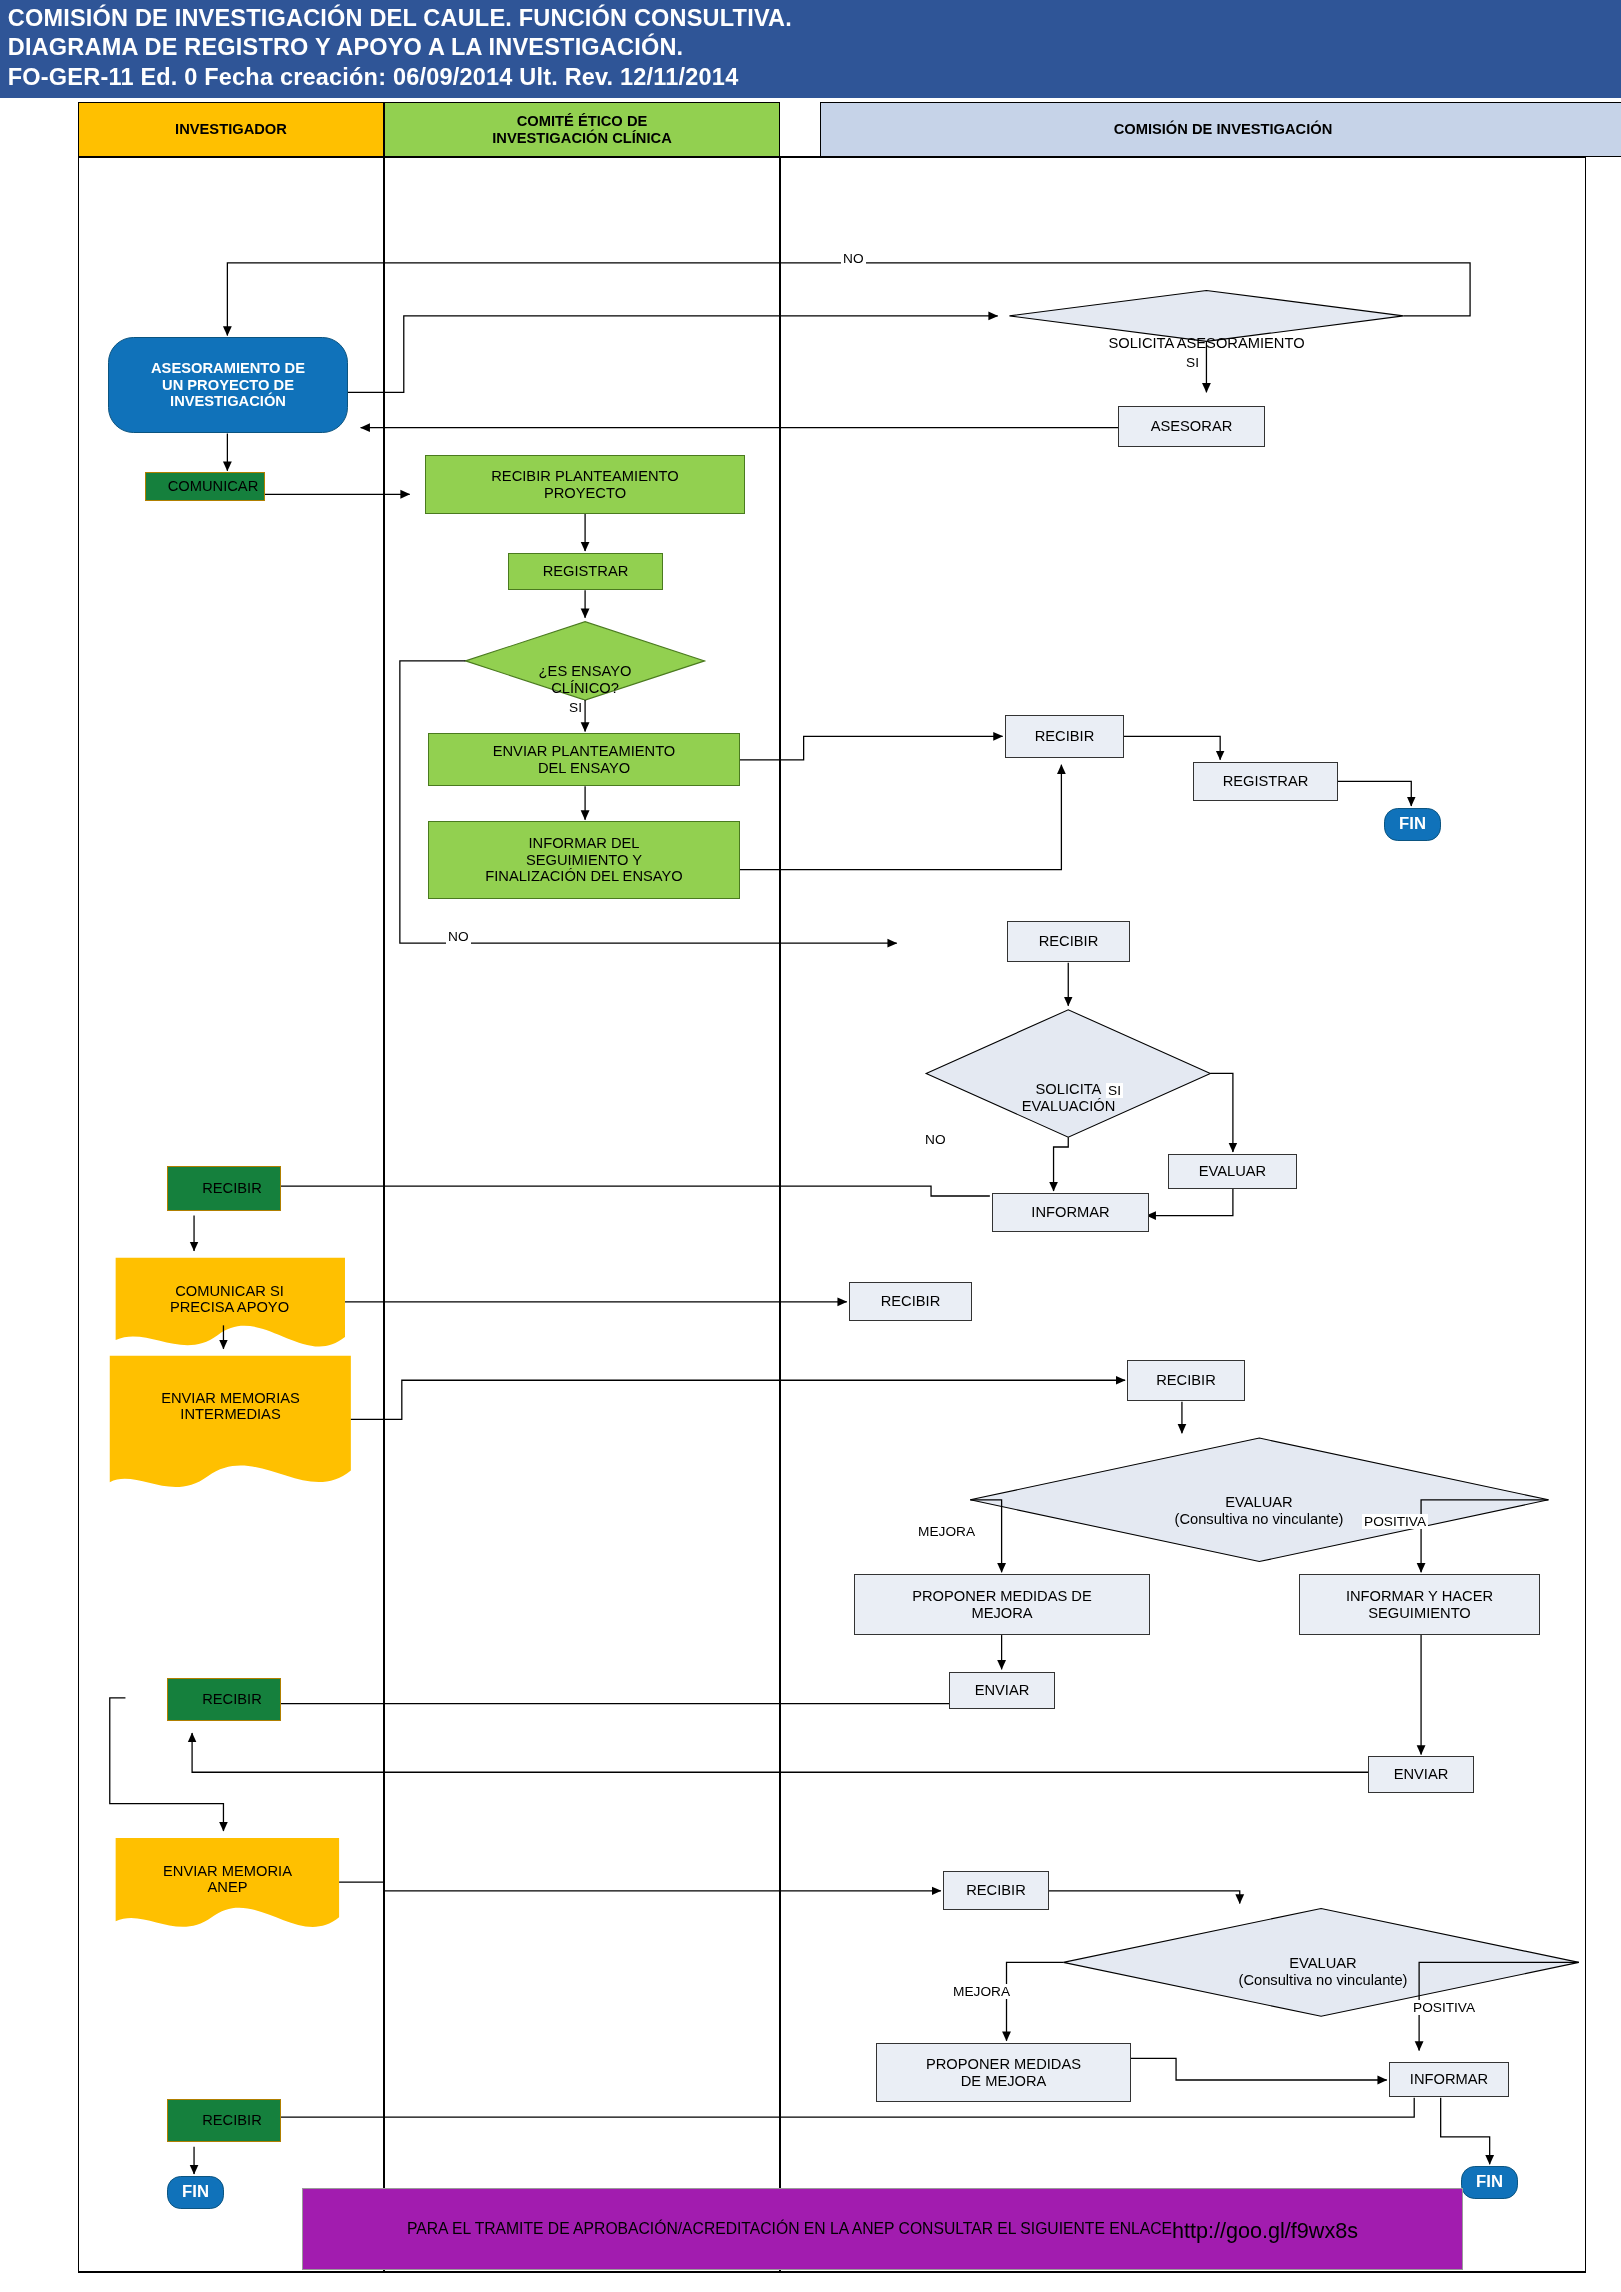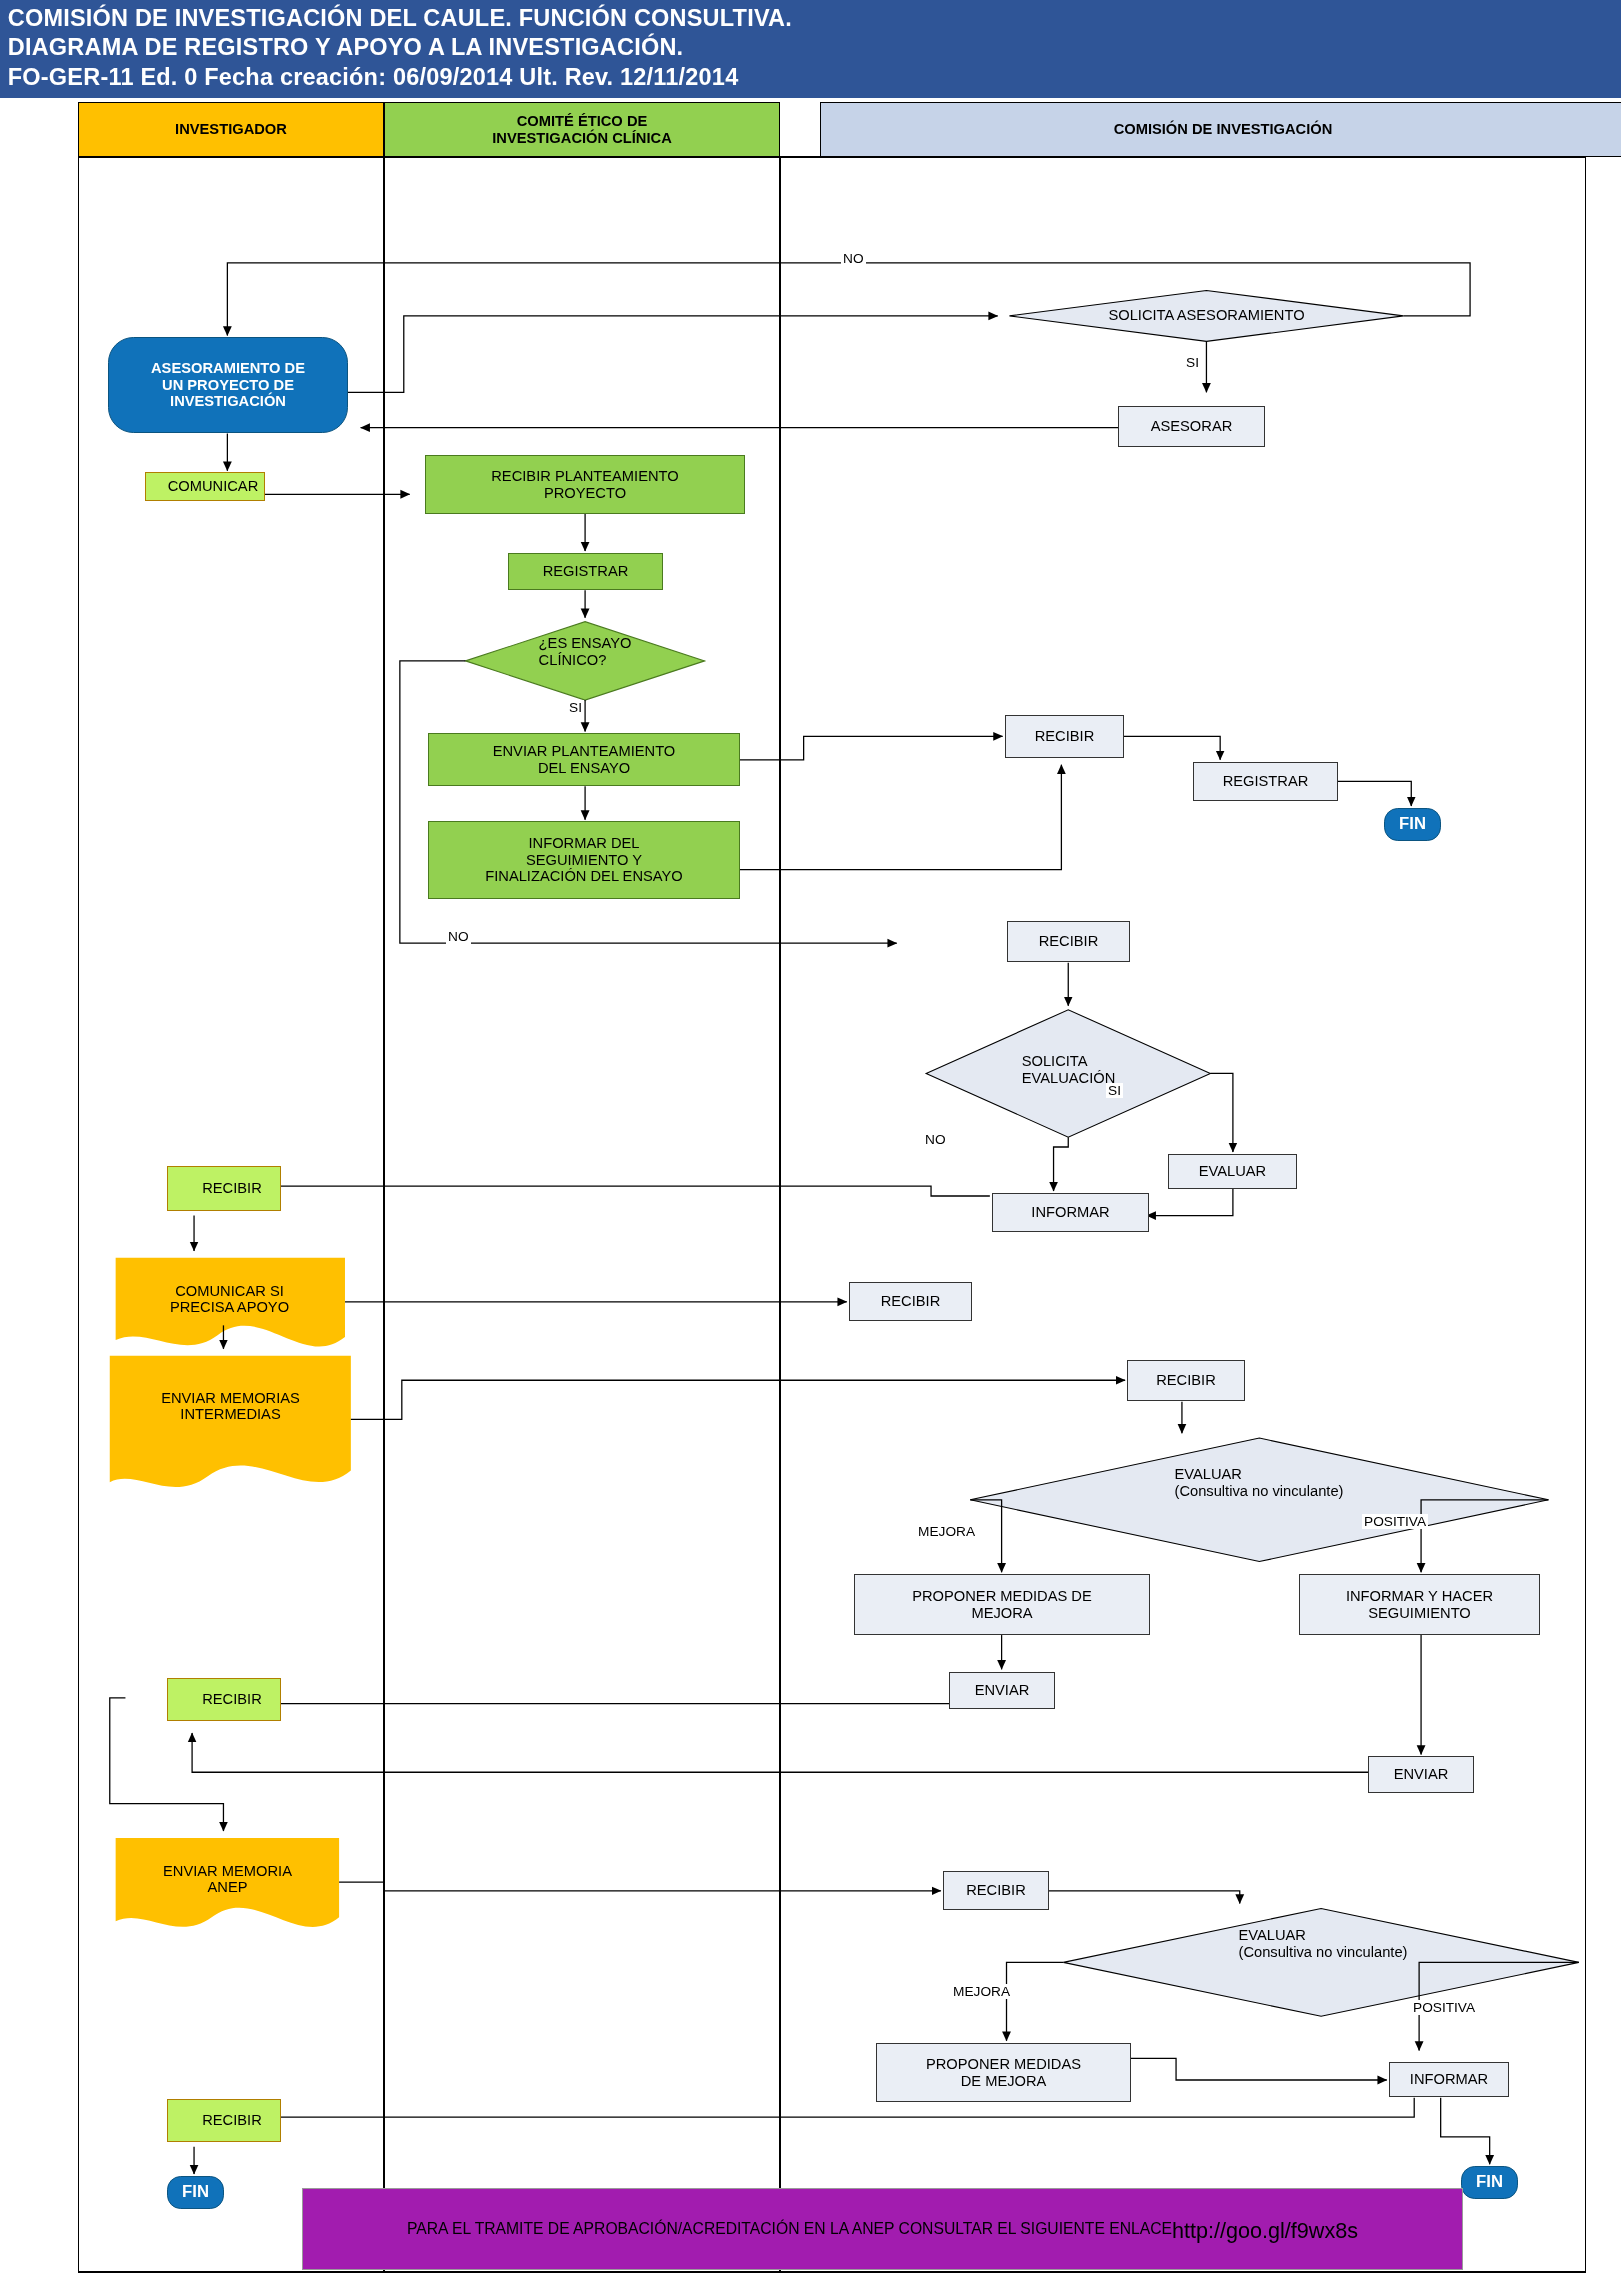--- a/index.html
+++ b/index.html
@@ -24,29 +24,29 @@
 
   
   #canvas{position:absolute;left:0;top:0;width:1621px;height:2293px;}
   #canvas svg{position:absolute;left:0;top:0;}
 
   
   .node{position:absolute;box-sizing:border-box;display:flex;align-items:center;
         justify-content:center;text-align:center;line-height:1.12;color:#000;}
   .proc{background:#eaeef5;border:1px solid #333;font-size:14.7px;}
   .proc-green{background:#92d050;border:1px solid #4a7a1f;font-size:14.7px;}
-  .proc-orange{background:#bef264;border:1px solid #b07f00;font-size:14.7px;padding-left:16px;}
+  .proc-orange{background:#15803d;border:1px solid #b07f00;font-size:14.7px;padding-left:16px;}
   .term{background:#1072ba;border:1px solid #0b5480;border-radius:25.5px;color:#fff;
         font-weight:bold;font-size:14.7px;}
   .term-fin{background:#1072ba;border:1px solid #0b5480;border-radius:13.7px;color:#fff;
         font-weight:bold;font-size:16.7px;}
   .doc{background:#ffc000;font-size:14.7px;}
   .doc .doc-label{position:relative;z-index:2;width:100%;padding-bottom:15.7px;}
   .diamond-label{position:absolute;display:flex;align-items:center;justify-content:center;
-        font-size:14.7px;line-height:1.15;color:#000;pointer-events:none;}
+        text-align:center;font-size:14.7px;line-height:1.15;color:#000;pointer-events:none;margin-top:28px;}
   .edge-label{position:absolute;font-size:13.7px;color:#000;background:#fff;padding:0 2px;
         white-space:nowrap;}
 
   
   #footer-note{position:absolute;left:302px;top:2188px;width:1161px;height:82px;
       background:#a21caf;border:1px solid #9a9a9a;box-sizing:border-box;
       display:flex;flex-direction:row;align-items:center;justify-content:center;}
   #footer-note .fn1{font-size:15.7px;color:#000;}
   #footer-note .fn2{font-size:21.6px;color:#000;margin-top:3.9px;}
 </style>

